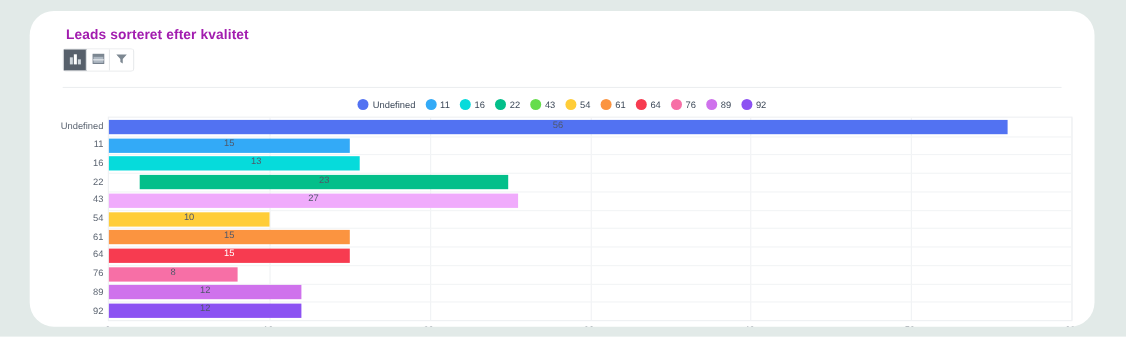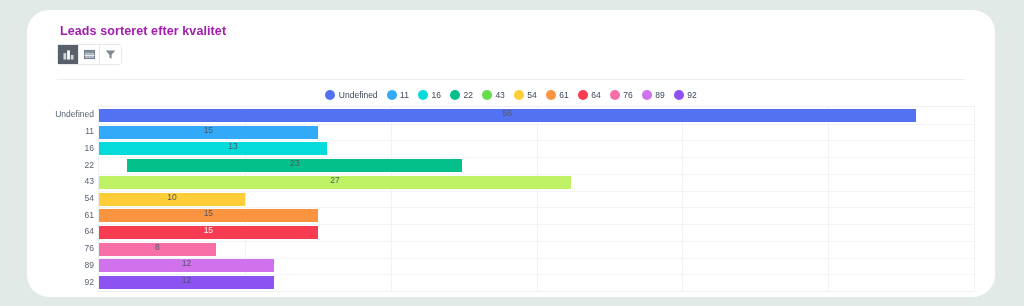--- a/index.html
+++ b/index.html
@@ -307,21 +307,21 @@
           </div>
           <div class="rowline" style="top: 33.4545px;"></div>
           <div class="bar" style="left: 0px; top: 35.3182px; width: 228px; background: rgb(6, 219, 219); padding-left: 40px;">
             <span class="bar-value">13</span>
           </div>
           <div class="rowline" style="top: 50.1818px;"></div>
           <div class="bar" style="left: 0px; top: 52.0455px; width: 335.417px; background: rgb(3, 191, 138); margin-left: 28px;">
             <span class="bar-value">23</span>
           </div>
           <div class="rowline" style="top: 66.9091px;"></div>
-          <div class="bar" style="left: 0px; top: 68.7727px; width: 472px; background: #bef264;">
+          <div class="bar" style="left: 0px; top: 68.7727px; width: 372px; background: #f0abfc;">
             <span class="bar-value">27</span>
           </div>
           <div class="rowline" style="top: 83.6364px;"></div>
           <div class="bar" style="left: 0px; top: 85.5px; width: 145.833px; background: rgb(255, 205, 56);">
             <span class="bar-value">10</span>
           </div>
           <div class="rowline" style="top: 100.364px;"></div>
           <div class="bar" style="left: 0px; top: 102.227px; width: 218.75px; background: rgb(251, 148, 64);">
             <span class="bar-value">15</span>
           </div>

